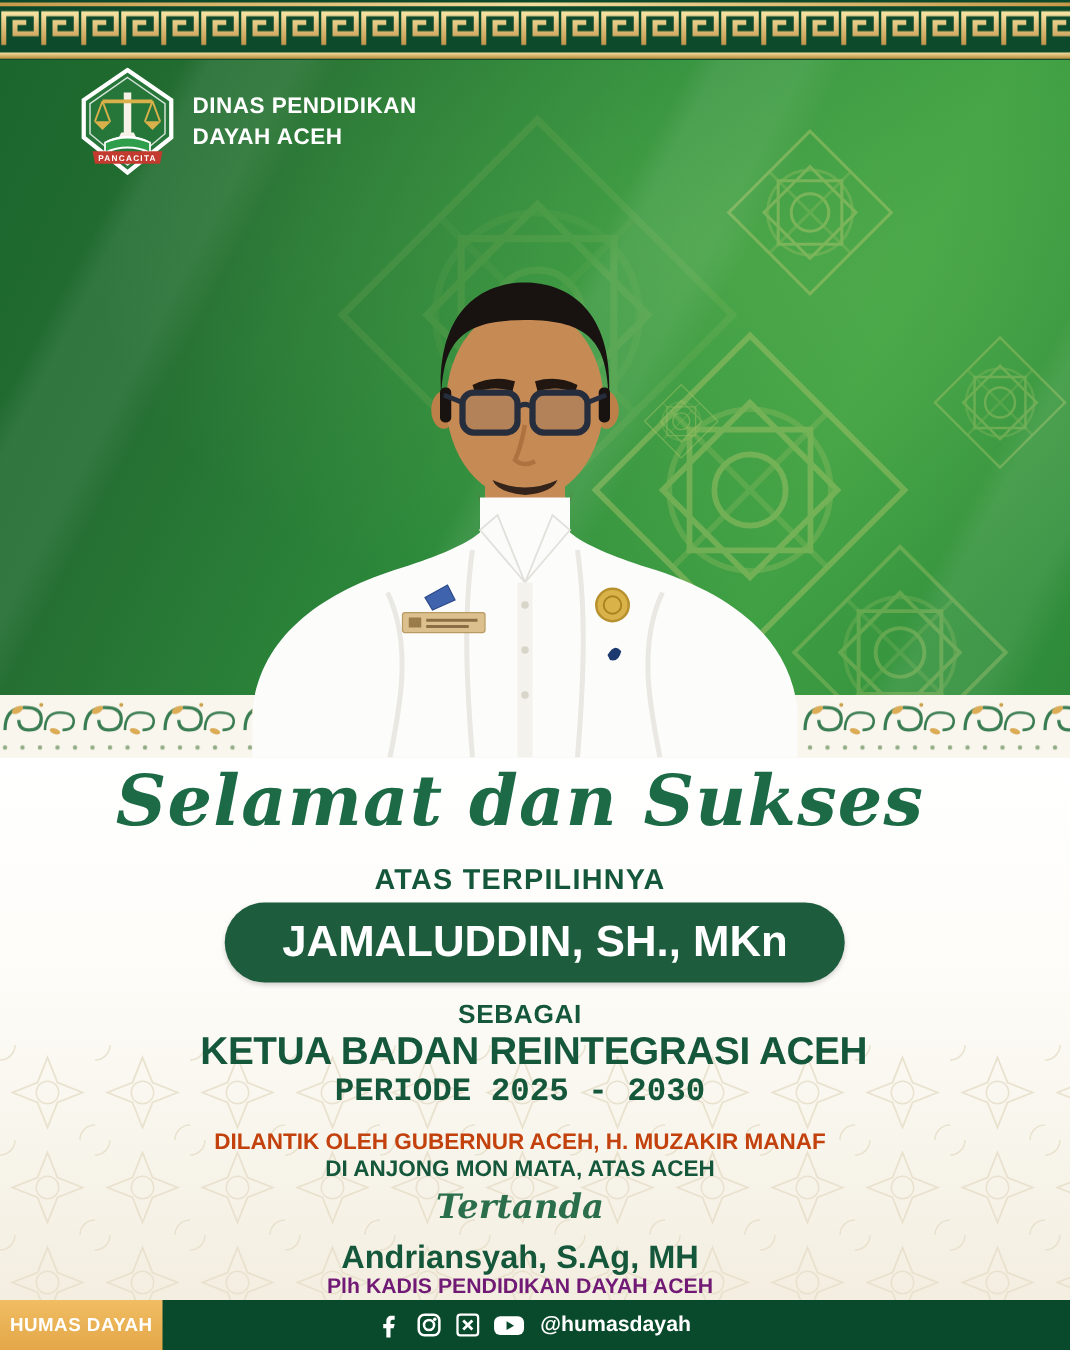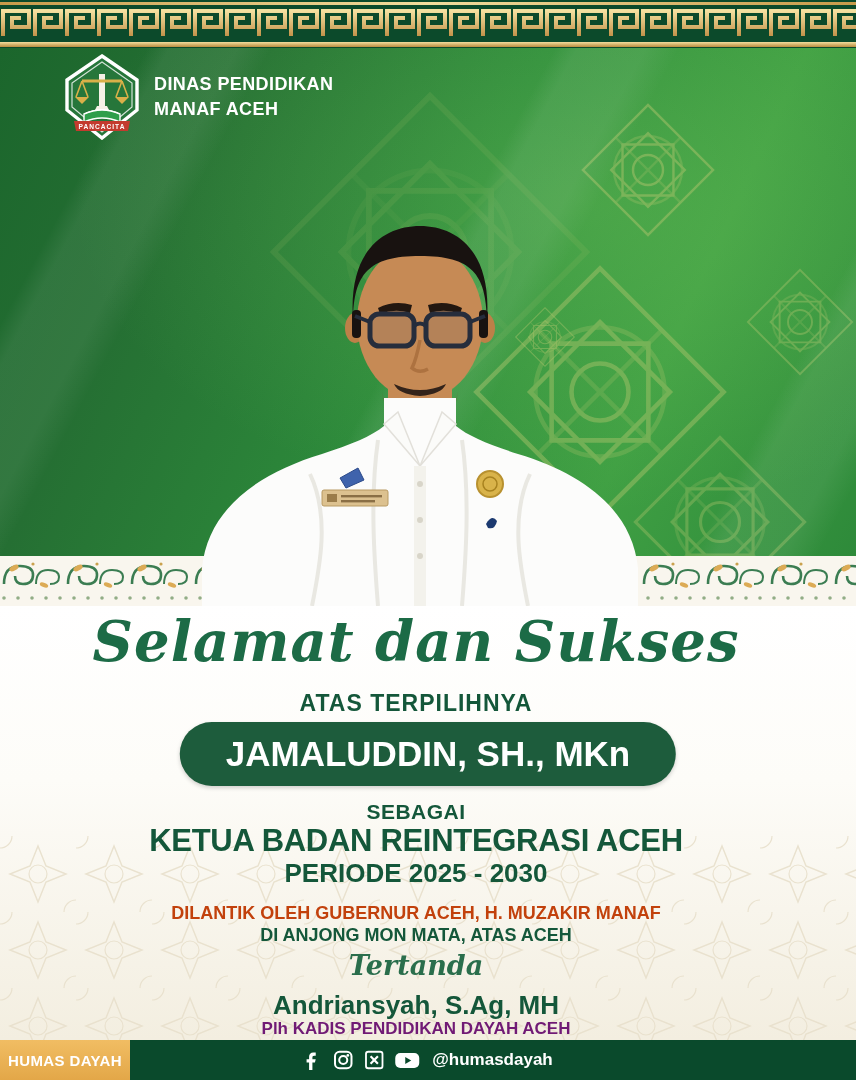--- a/index.html
+++ b/index.html
@@ -43,22 +43,22 @@
 
   .center-text{position:absolute;left:0;width:832px;text-align:center;z-index:6;}
   .greeting{top:608px;font-family:"DejaVu Serif",serif;font-style:italic;font-weight:bold;
             font-size:56px;color:#1c6b46;letter-spacing:1px;}
   .occasion{top:690px;font-size:23px;font-weight:bold;color:#14573a;letter-spacing:1px;}
   .name-pill{position:absolute;left:50%;top:722px;transform:translateX(-50%);
              background:#1d5c3c;color:#ffffff;font-size:35px;font-weight:bold;
              padding:12px 46px;border-radius:42px;white-space:nowrap;z-index:6;
              box-shadow:0 2px 4px rgba(0,0,0,.18);}
   .as-label{top:800px;font-size:21px;font-weight:bold;color:#14573a;letter-spacing:.5px;}
-  .position-title{top:823px;font-size:31px;font-weight:bold;color:#14573a;letter-spacing:-.3px;}
-  .period{top:858px;font-size:26px;font-weight:bold;color:#14573a;}
+  .position-title{top:823px;font-size:31px;font-weight:bold;color:#14573a;letter-spacing:-.3px;padding-left:11px;}
+  .period{top:858px;font-size:26px;font-weight:bold;color:#14573a;font-family:Liberation Mono, monospace;}
   .event-1{top:903px;font-size:18px;font-weight:bold;color:#c2410c;}
   .event-2{top:925px;font-size:18px;font-weight:bold;color:#14573a;}
   .signed{top:950px;font-family:"DejaVu Serif",serif;font-style:italic;font-weight:bold;
           font-size:27px;color:#2a6e4c;}
   .signer-name{top:990px;font-size:26px;font-weight:bold;color:#14573a;}
   .signer-title{top:1019px;font-size:17px;font-weight:bold;color:#701a75;}
 
   
   .footer-bar{position:absolute;left:0;top:1040px;width:856px;height:40px;background:#0a4a2c;z-index:8;}
   .footer-badge{position:absolute;left:0;top:0;width:130px;height:40px;
@@ -123,21 +123,21 @@
       <path d="M20,27 L14,43 M20,27 L26,43 M60,27 L54,43 M60,27 L66,43" stroke="#d9b049" stroke-width="1.6"></path>
       <polygon points="13,43 27,43 20,50" fill="#d9b049"></polygon>
       <polygon points="53,43 67,43 60,50" fill="#d9b049"></polygon>
       <path d="M22,60 Q40,52 58,60 L58,68 Q40,60 22,68 Z" fill="#2f9e4b" stroke="#ffffff" stroke-width="1.4"></path>
       <path d="M24,59 Q40,52 56,59" fill="none" stroke="#ffffff" stroke-width="1.2"></path>
       <polygon points="12,67 68,67 66,77 14,77" fill="#c33b2e"></polygon>
       <text x="40" y="75" text-anchor="middle" font-size="6.6" font-weight="bold" fill="#ffffff" font-family="Liberation Sans, sans-serif" letter-spacing="1">PANCACITA</text>
     </svg>
     <div class="agency-name">
       <div>DINAS PENDIDIKAN</div>
-      <div>MANAF ACEH</div>
+      <div>DAYAH ACEH</div>
     </div>
   </div>
 
   <svg class="person" width="460" height="390" viewBox="0 0 460 390">
 
     <rect x="198" y="150" width="64" height="70" rx="14" fill="#c68a55"></rect>
     <ellipse cx="230" cy="168" rx="30" ry="12" fill="#a86f40" opacity=".5"></ellipse>
 
     <ellipse cx="165" cy="112" rx="10" ry="15" fill="#bd8048"></ellipse>
     <ellipse cx="295" cy="112" rx="10" ry="15" fill="#bd8048"></ellipse>

